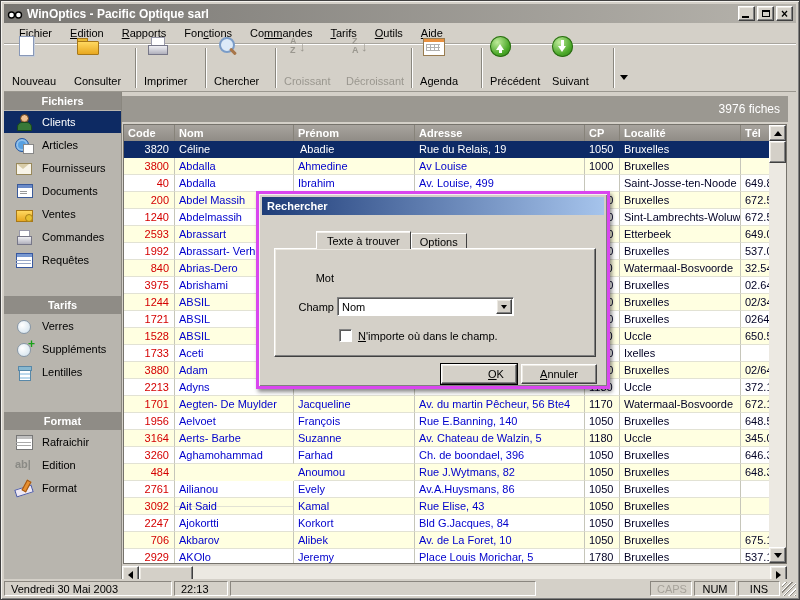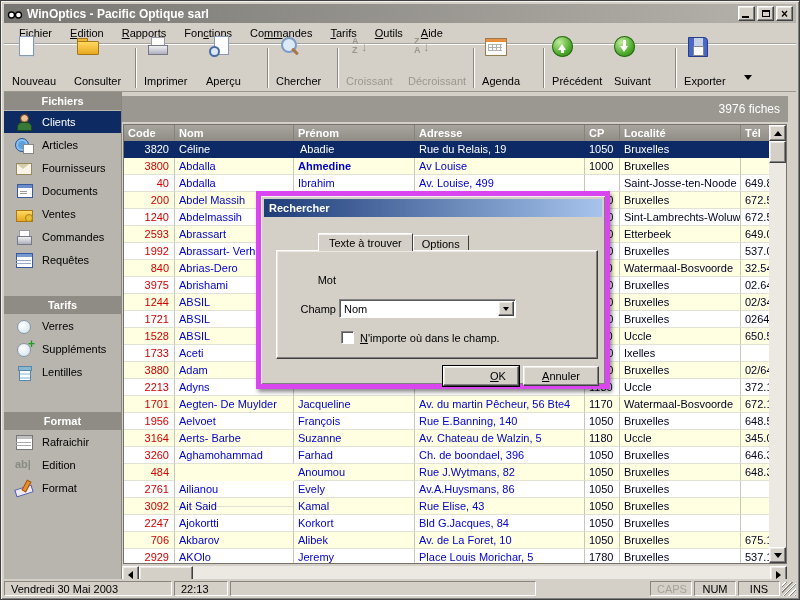--- a/index.html
+++ b/index.html
@@ -199,21 +199,21 @@
               padding:1px 6px 0; white-space:nowrap; overflow:hidden; color:#000; }
   .st-date { width:168px; } .st-time { width:54px; } .st-empty { width:306px; }
   .st-flex { flex:1; border:none; }
   .st-kbd { width:42px; text-align:center; }
   .st-caps { color:#a6a29a; }
   #grip { width:14px; height:14px; margin-top:1px;
           background:repeating-linear-gradient(135deg, transparent 0 2px, #fff 2px 3px, #8a867f 3px 4px); }
 
   
   #dialog { position:absolute; left:255px; top:190px; width:354px; height:198px;
-            background:#d4d0c8; border:5px solid #d946ef; z-index:10;
+            background:#d4d0c8; border:3px solid #d946ef; z-index:10;
             box-shadow:inset 1px 1px 0 #f4f2ee, inset -1px -1px 0 #808080, 2px 3px 4px rgba(0,0,0,.45); }
   #dlg-title { position:absolute; left:3px; top:3px; right:3px; height:18px;
                background:linear-gradient(90deg,#1e3c78,#a6c4ec);
                color:#fff; font-weight:bold; padding:3px 0 0 5px; }
   #dlg-tabs { position:absolute; left:17px; top:37px; display:flex; align-items:flex-end; }
   .tab { background:#d4d0c8; border:1px solid #404040; border-bottom:none;
          border-top-color:#fff; border-left-color:#fff; padding:2px 8px 2px; height:16px; color:#000; }
   .tab.active { height:18px; padding:3px 10px 3px; position:relative; z-index:2;
                 box-shadow:inset 0 1px 0 #f4f2ee;margin-left:40px; }
   #dlg-panel { position:absolute; left:15px; top:54px; width:322px; height:109px;
@@ -283,24 +283,20 @@
       </div>
       <div class="tb-btn">
         <div class="ic ic-open-folder"></div>
         <span class="tb-label">Consulter</span>
       </div>
       <div class="tb-sep"></div>
       <div class="tb-btn">
         <div class="ic ic-printer"></div>
         <span class="tb-label">Imprimer</span>
       </div>
-      <div class="tb-btn">
-        <div class="ic ic-print-preview"></div>
-        <span class="tb-label">Aperçu</span>
-      </div>
       <div class="tb-sep"></div>
       <div class="tb-btn">
         <div class="ic ic-search"></div>
         <span class="tb-label">Chercher</span>
       </div>
       <div class="tb-sep"></div>
       <div class="tb-btn disabled">
         <div class="ic ic-sort-ascending"></div>
         <span class="tb-label">Croissant</span>
       </div>
@@ -316,24 +312,20 @@
       <div class="tb-sep"></div>
       <div class="tb-btn">
         <div class="ic ic-arrow-up-circle"></div>
         <span class="tb-label">Précédent</span>
       </div>
       <div class="tb-btn">
         <div class="ic ic-arrow-down-circle"></div>
         <span class="tb-label">Suivant</span>
       </div>
       <div class="tb-sep"></div>
-      <div class="tb-btn">
-        <div class="ic ic-floppy-disk"></div>
-        <span class="tb-label">Exporter</span>
-      </div>
       <div class="tb-dd"></div>
     </div>
 
   <div id="sidebar">
       <div class="sb-header">Fichiers</div>
       <div class="sb-item selected">
         <span class="si si-person"></span>
         <span class="sb-label">Clients</span>
       </div>
       <div class="sb-item">
@@ -410,21 +402,21 @@
           <div class="cell c-blue" style="width: 121px;">Céline</div>
           <div class="cell c-blue" style="width: 119px;">Abadie</div>
           <div class="cell c-blue" style="width: 170px;">Rue du Relais, 19</div>
           <div class="cell c-dark" style="width: 35px;">1050</div>
           <div class="cell c-dark" style="width: 121px;">Bruxelles</div>
           <div class="cell c-dark" style="width: 30px; border-right: none;"></div>
         </div>
         <div class="row alt">
           <div class="cell c-code" style="width: 51px;">3800</div>
           <div class="cell c-blue" style="width: 119px;">Abdalla</div>
-          <div class="cell c-blue" style="width: 121px; font-weight: bold;">Ahmedine</div>
+          <div class="cell c-blue" style="width: 121px;">Ahmedine</div>
           <div class="cell c-blue" style="width: 170px;">Av Louise</div>
           <div class="cell c-dark" style="width: 35px;">1000</div>
           <div class="cell c-dark" style="width: 121px;">Bruxelles</div>
           <div class="cell c-dark" style="width: 30px; border-right: none;"></div>
         </div>
         <div class="row">
           <div class="cell c-code" style="width: 51px;">40</div>
           <div class="cell c-blue" style="width: 119px;">Abdalla</div>
           <div class="cell c-blue" style="width: 121px;">Ibrahim</div>
           <div class="cell c-blue" style="width: 170px;">Av. Louise, 499</div>

